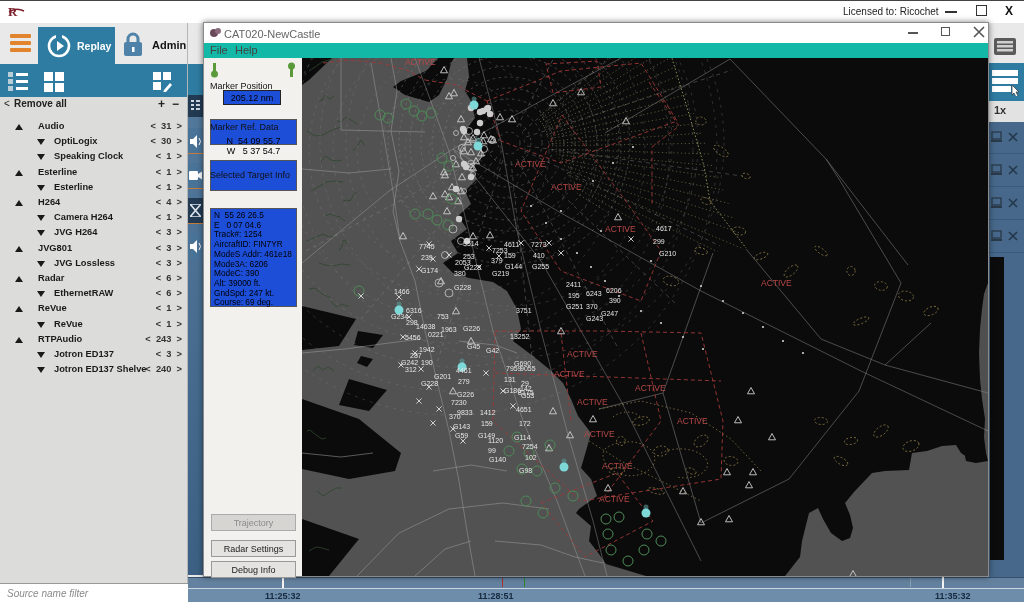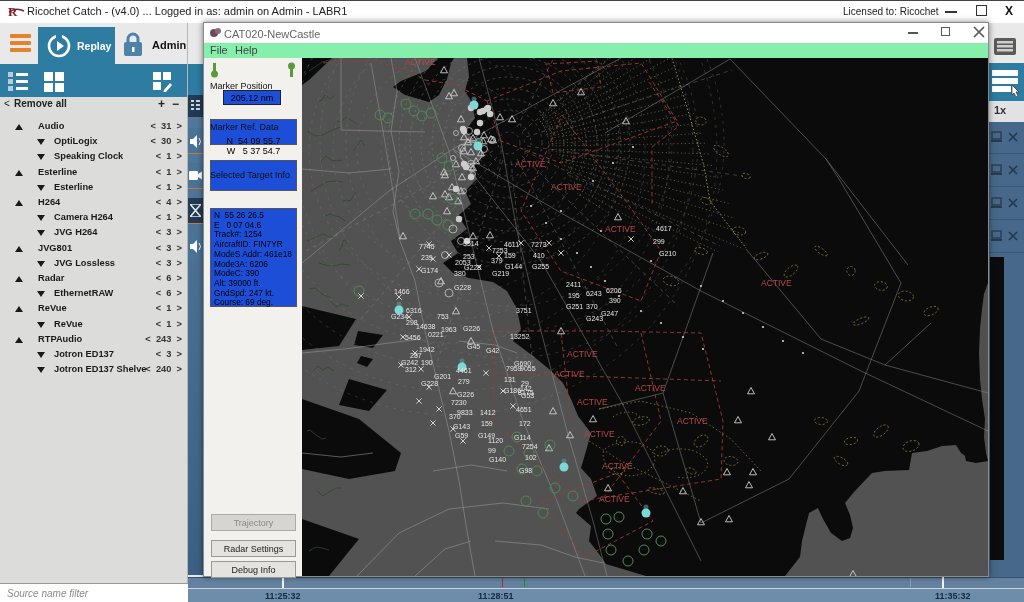--- a/index.html
+++ b/index.html
@@ -28,42 +28,41 @@
 .tri.up { border-left:4px solid transparent; border-right:4px solid transparent; border-bottom:6px solid #1a1a1a; }
 .tri.dn { border-left:4px solid transparent; border-right:4px solid transparent; border-top:6px solid #1a1a1a; }
 #filter { left:0; top:583px; width:188px; height:19px; background:#fff; border-top:1px solid #999; font-size:10px; font-style:italic; color:#8a8a8a; padding:4px 0 0 7px; }
 
 #sliver { left:188px; top:97px; width:16px; height:478px; background:linear-gradient(180deg,#53799c,#3c6083); }
 
 #rcol { left:989px; top:23px; width:35px; height:554px; background:#47688a; }
 
 #catwin { left:203px; top:22px; width:786px; height:555px; background:#f0f0f0; border:1px solid #8a8a8a; box-shadow:0 0 6px rgba(0,0,0,.5); }
 #cattitle { left:0px; top:0px; width:784px; height:20px; background:#fff; font-size:11px; color:#666;padding-left:8px; }
-#catmenu { left:0px; top:20px; width:784px; height:15px; background:#86efac; font-size:11px; color:#444; }
+#catmenu { left:0px; top:20px; width:784px; height:15px; background:#14b8a6; font-size:11px; color:#444; }
 #catpanel { left:1px; top:35px; width:97px; height:518px; background:#f2f1ed; }
 .pbox { position:absolute; background:#1d4ed8; border:1px solid #555;margin-top:28px; }
 .plabel { position:absolute; font-size:9px; color:#111; }
 .pbtn { position:absolute; left:6px; width:85px; height:17px; background:#e4e3df; border:1px solid #999; font-size:9px; color:#222; text-align:center; padding-top:3px; }
 
 #tl1 { left:188px; top:577px; width:836px; height:11px; background:#64829f; border-top:1px solid #35506e;}
 #tl2 { left:188px; top:588px; width:836px; height:14px; background:#6e8dab; border-top:1px solid #c9d4df; }
 .ts { position:absolute; top:2px; font-size:9px; font-weight:bold; color:#15293f; }
 
 #jotron { left:806px; top:56px; width:183px; height:79px; background:#a7a7a5; border:1px solid #111; color:#0a0a0a; }
 </style>
 </head>
 <body>
 <div id="stage">
 
   <div class="abs" id="titlebar"></div>
   <svg class="abs" style="left:7px;top:3px" width="19" height="17" viewBox="0 0 19 17">
     <text x="1" y="13" font-size="13" font-weight="bold" fill="#7a1f2b" font-family="Liberation Serif">R</text>
     <path d="M2 9 Q 9 4 17 8" stroke="#7a1f2b" stroke-width="1.4" fill="none"></path>
   </svg>
-  <div class="abs" id="titletext">Ricochet Catch - (v4.0) ... Logged in as: admin on Admin - LABR1</div>
   <div class="abs" id="licensed">Licensed to: Ricochet</div>
   <div class="abs" style="left:945px;top:11px;width:12px;height:2px;background:#333"></div>
   <div class="abs" style="left:976px;top:5px;width:11px;height:11px;border:1.5px solid #333"></div>
   <div class="abs" style="left:1005px;top:4px;font-size:12px;font-weight:bold;color:#111">X</div>
 
   <div class="abs" id="tabsrow"></div>
   <div class="abs" id="hamb">
       <div></div>
       <div></div>
       <div></div>

